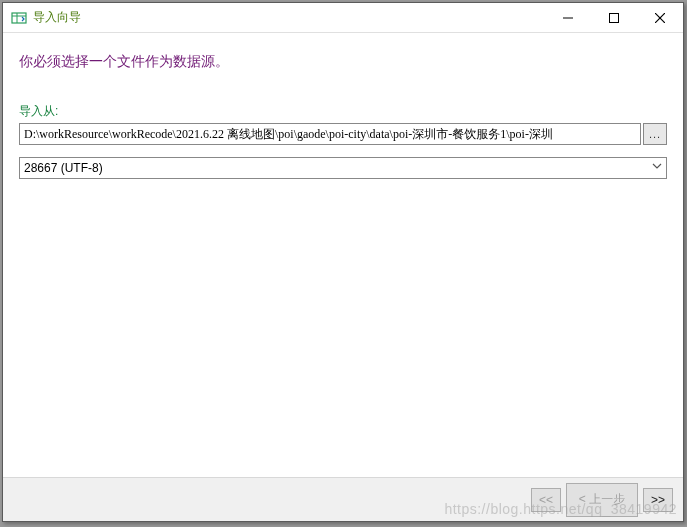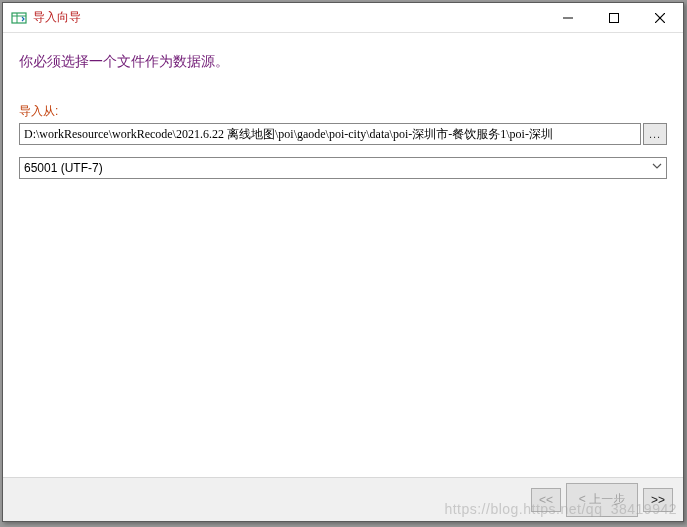--- a/index.html
+++ b/index.html
@@ -30,21 +30,21 @@
     }
     .titlebar .icon {
       width: 16px;
       height: 16px;
       margin: 0 6px 0 8px;
       display: inline-block;
     }
     .titlebar .title {
       flex: 1;
       font-size: 12px;
-      color: #b91c1c;
+      color: #4d7c0f;
     }
     .win-controls {
       display: flex;
       height: 100%;
     }
     .win-btn {
       width: 46px;
       height: 100%;
       display: flex;
       align-items: center;
@@ -61,21 +61,21 @@
       display: flex;
       flex-direction: column;
     }
     .heading {
       color: #701a75;
       font-size: 14px;
       margin-bottom: 32px;
     }
     .field-label {
       font-size: 12px;
-      color: #c2410c;
+      color: #15803d;
       margin-bottom: 3px;
     }
     .field-row {
       display: flex;
       align-items: stretch;
       margin-bottom: 12px;
     }
     .text-input {
       flex: 1;
       height: 22px;
@@ -204,21 +204,21 @@
     <div class="heading">你必须选择一个文件作为数据源。</div>
 
     <div class="field-label">导入从:</div>
     <div class="field-row">
       <input type="text" class="text-input" value="D:\workResource\workRecode\2021.6.22 离线地图\poi\gaode\poi-city\data\poi-深圳市-餐饮服务1\poi-深圳" style="">
       <div class="browse-btn">...</div>
     </div>
 
     <div class="field-row">
       <div class="select-wrap">
-        <div class="select-input">65001 (UTF-7)</div>
+        <div class="select-input">28667 (UTF-8)</div>
         <span class="select-arrow">
           <svg width="12" height="12" viewBox="0 0 12 12">
               <path d="M2 4 L6 8 L10 4" fill="none" stroke="#555" stroke-width="1.2"></path>
             </svg>
         </span>
       </div>
     </div>
 
     <div class="spacer"></div>
   </div>

